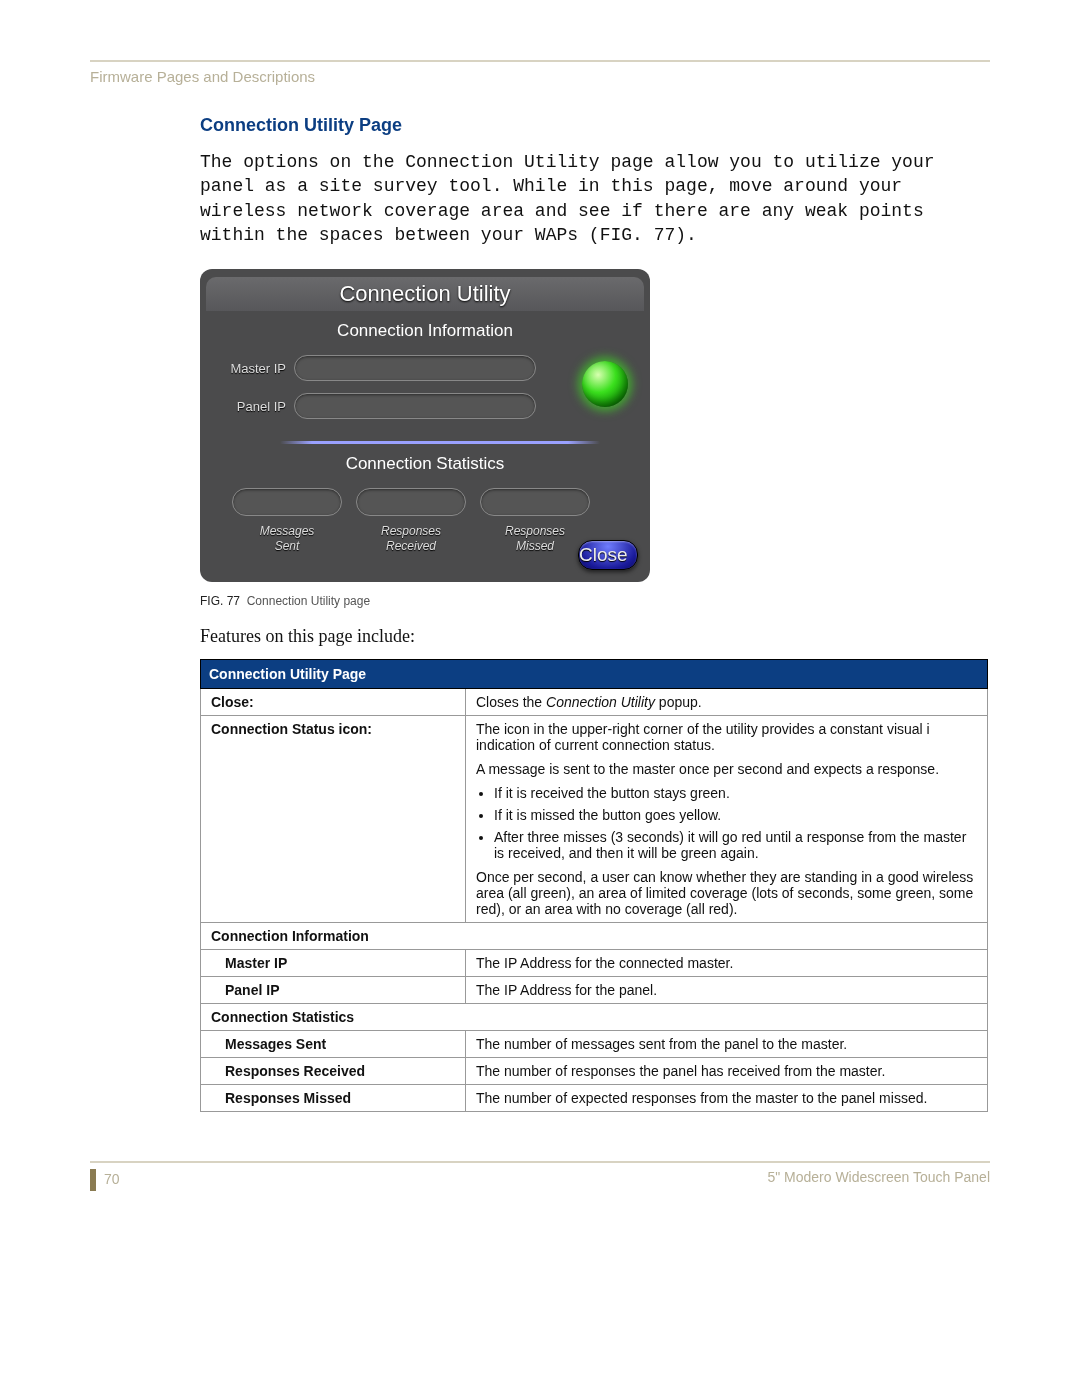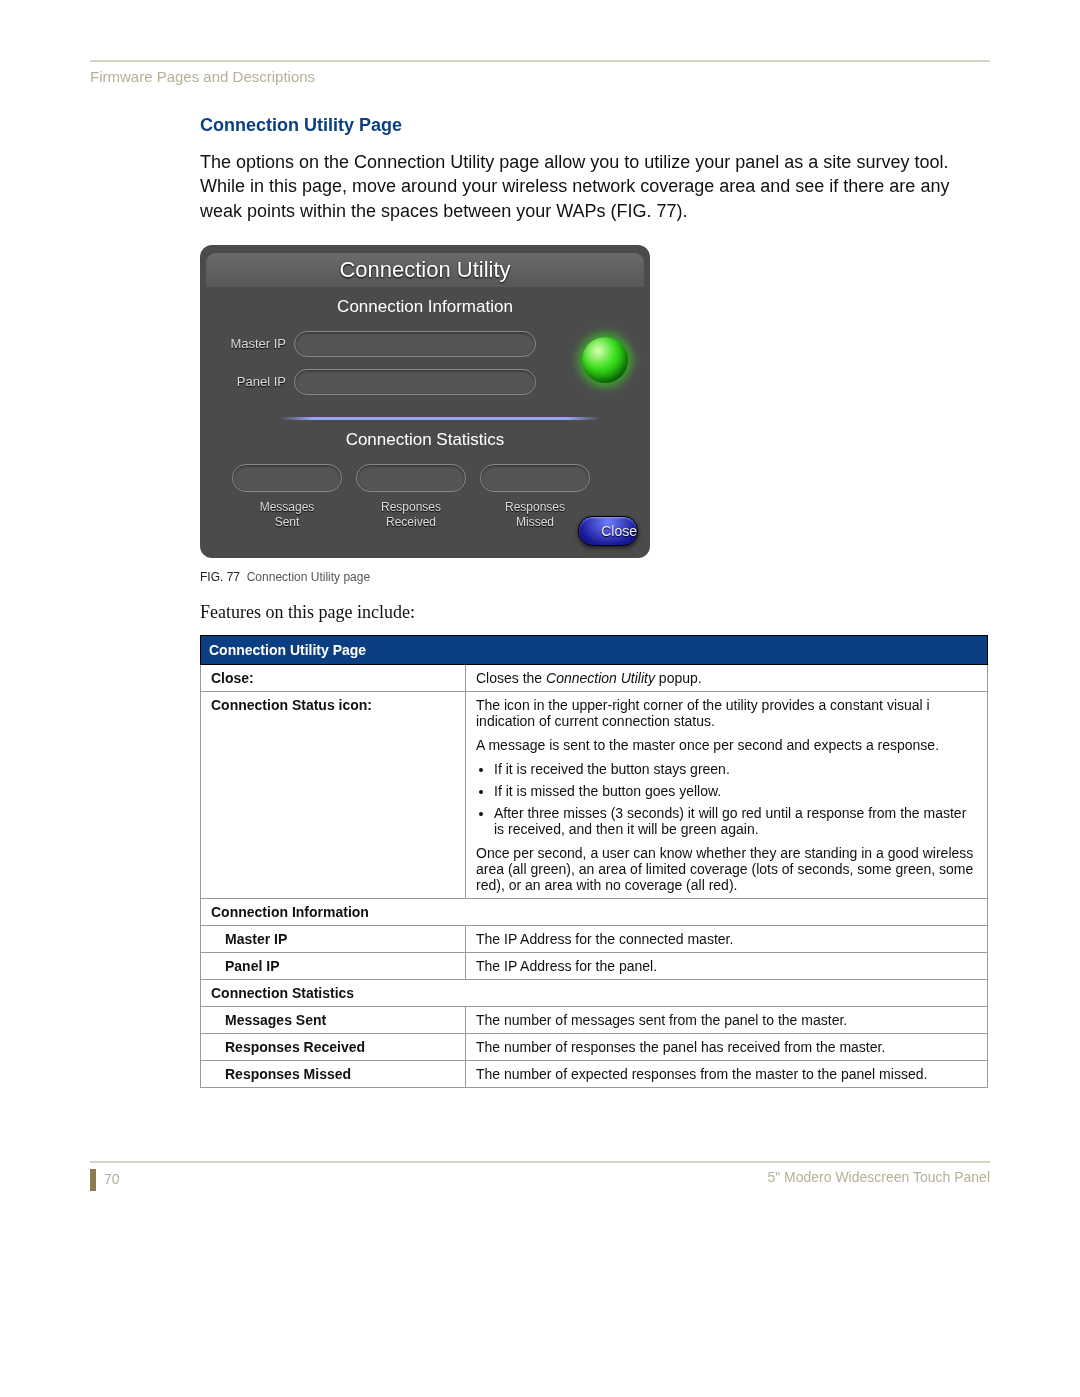--- a/index.html
+++ b/index.html
@@ -29,21 +29,21 @@
     margin-left: 110px;
     margin-right: 2px;
   }
   .h2 {
     color: #0c3e82;
     font-weight: bold;
     font-size: 18px;
     margin-bottom: 14px;
   }
   .body-text {
-    font-family: Liberation Sans, sans-serif;
+    font-family: Liberation Mono, monospace;
     font-size: 18px;
     line-height: 1.35;
     margin-bottom: 22px;
   }
   .features-line {
     font-family: "Times New Roman", Times, serif;
     font-size: 18px;
     margin: 14px 0 12px 0;
   }
   
@@ -108,20 +108,21 @@
   .sep {
     height: 3px;
     margin: 6px 50px 10px 80px;
     background: linear-gradient(90deg, rgba(255,255,255,0) 0%, #9aa1ff 10%, #9aa1ff 90%, rgba(255,255,255,0) 100%);
     border-radius: 2px;
   }
   .stats-row {
     display: flex;
     gap: 14px;
     padding: 0 20px 0 32px;
+    font-style: italic;
   }
   .stat {
     text-align: center;
     width: 110px;
   }
   .stat-pill {
     height: 26px;
     background: #555;
     border: 1px solid #888;
     border-radius: 14px;
@@ -137,22 +138,22 @@
   }
   .close-btn {
     position: absolute;
     right: 12px;
     bottom: -2px;
     width: 58px;
     height: 28px;
     border-radius: 14px;
     background: radial-gradient(ellipse at 50% 20%, #6f7dff, #1a1a9a 70%, #0a0a60 100%);
     color: #eee;
-    font-size: 14px;
-    text-align: right;
+    font-size: 19px;
+    text-align: left;
     line-height: 28px;
     border: 1px solid #000;
     box-shadow: inset 0 1px 2px rgba(255,255,255,0.4), 0 2px 4px rgba(0,0,0,0.6);
     text-shadow: 0 1px 1px #000;
   }
   .stats-block {
     position: relative;
     padding-bottom: 14px;
   }
   .fig-caption {

